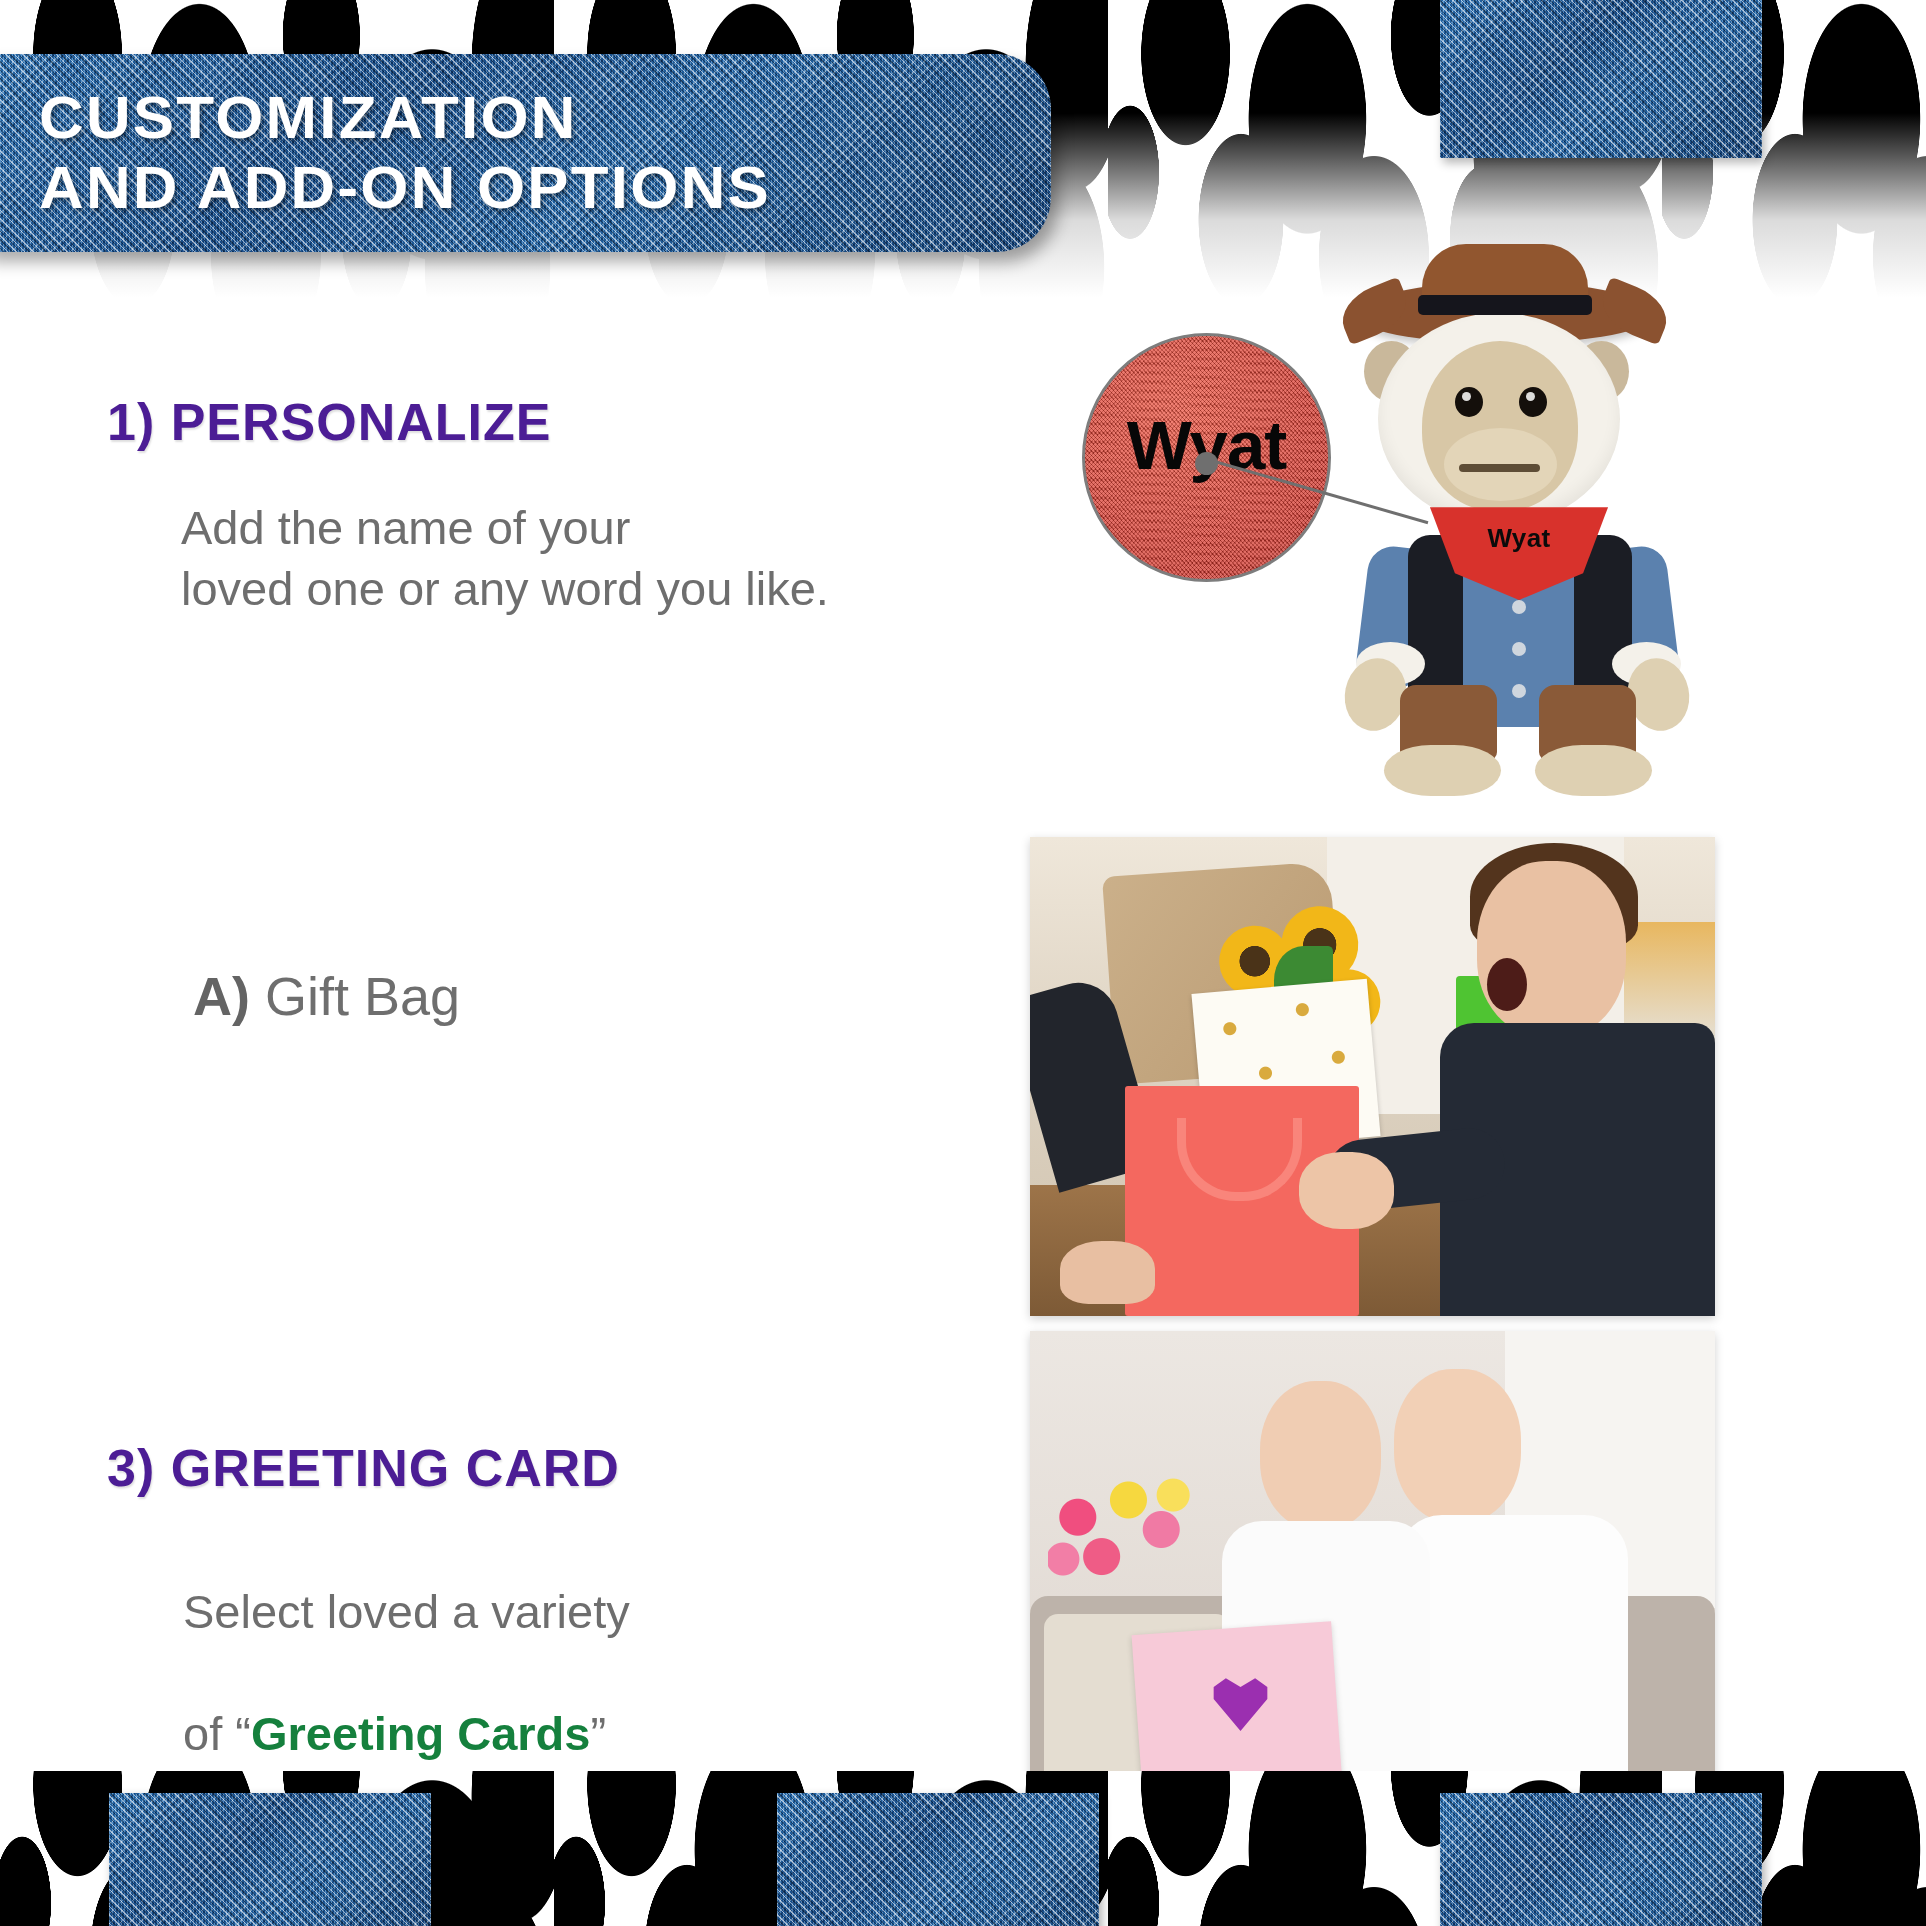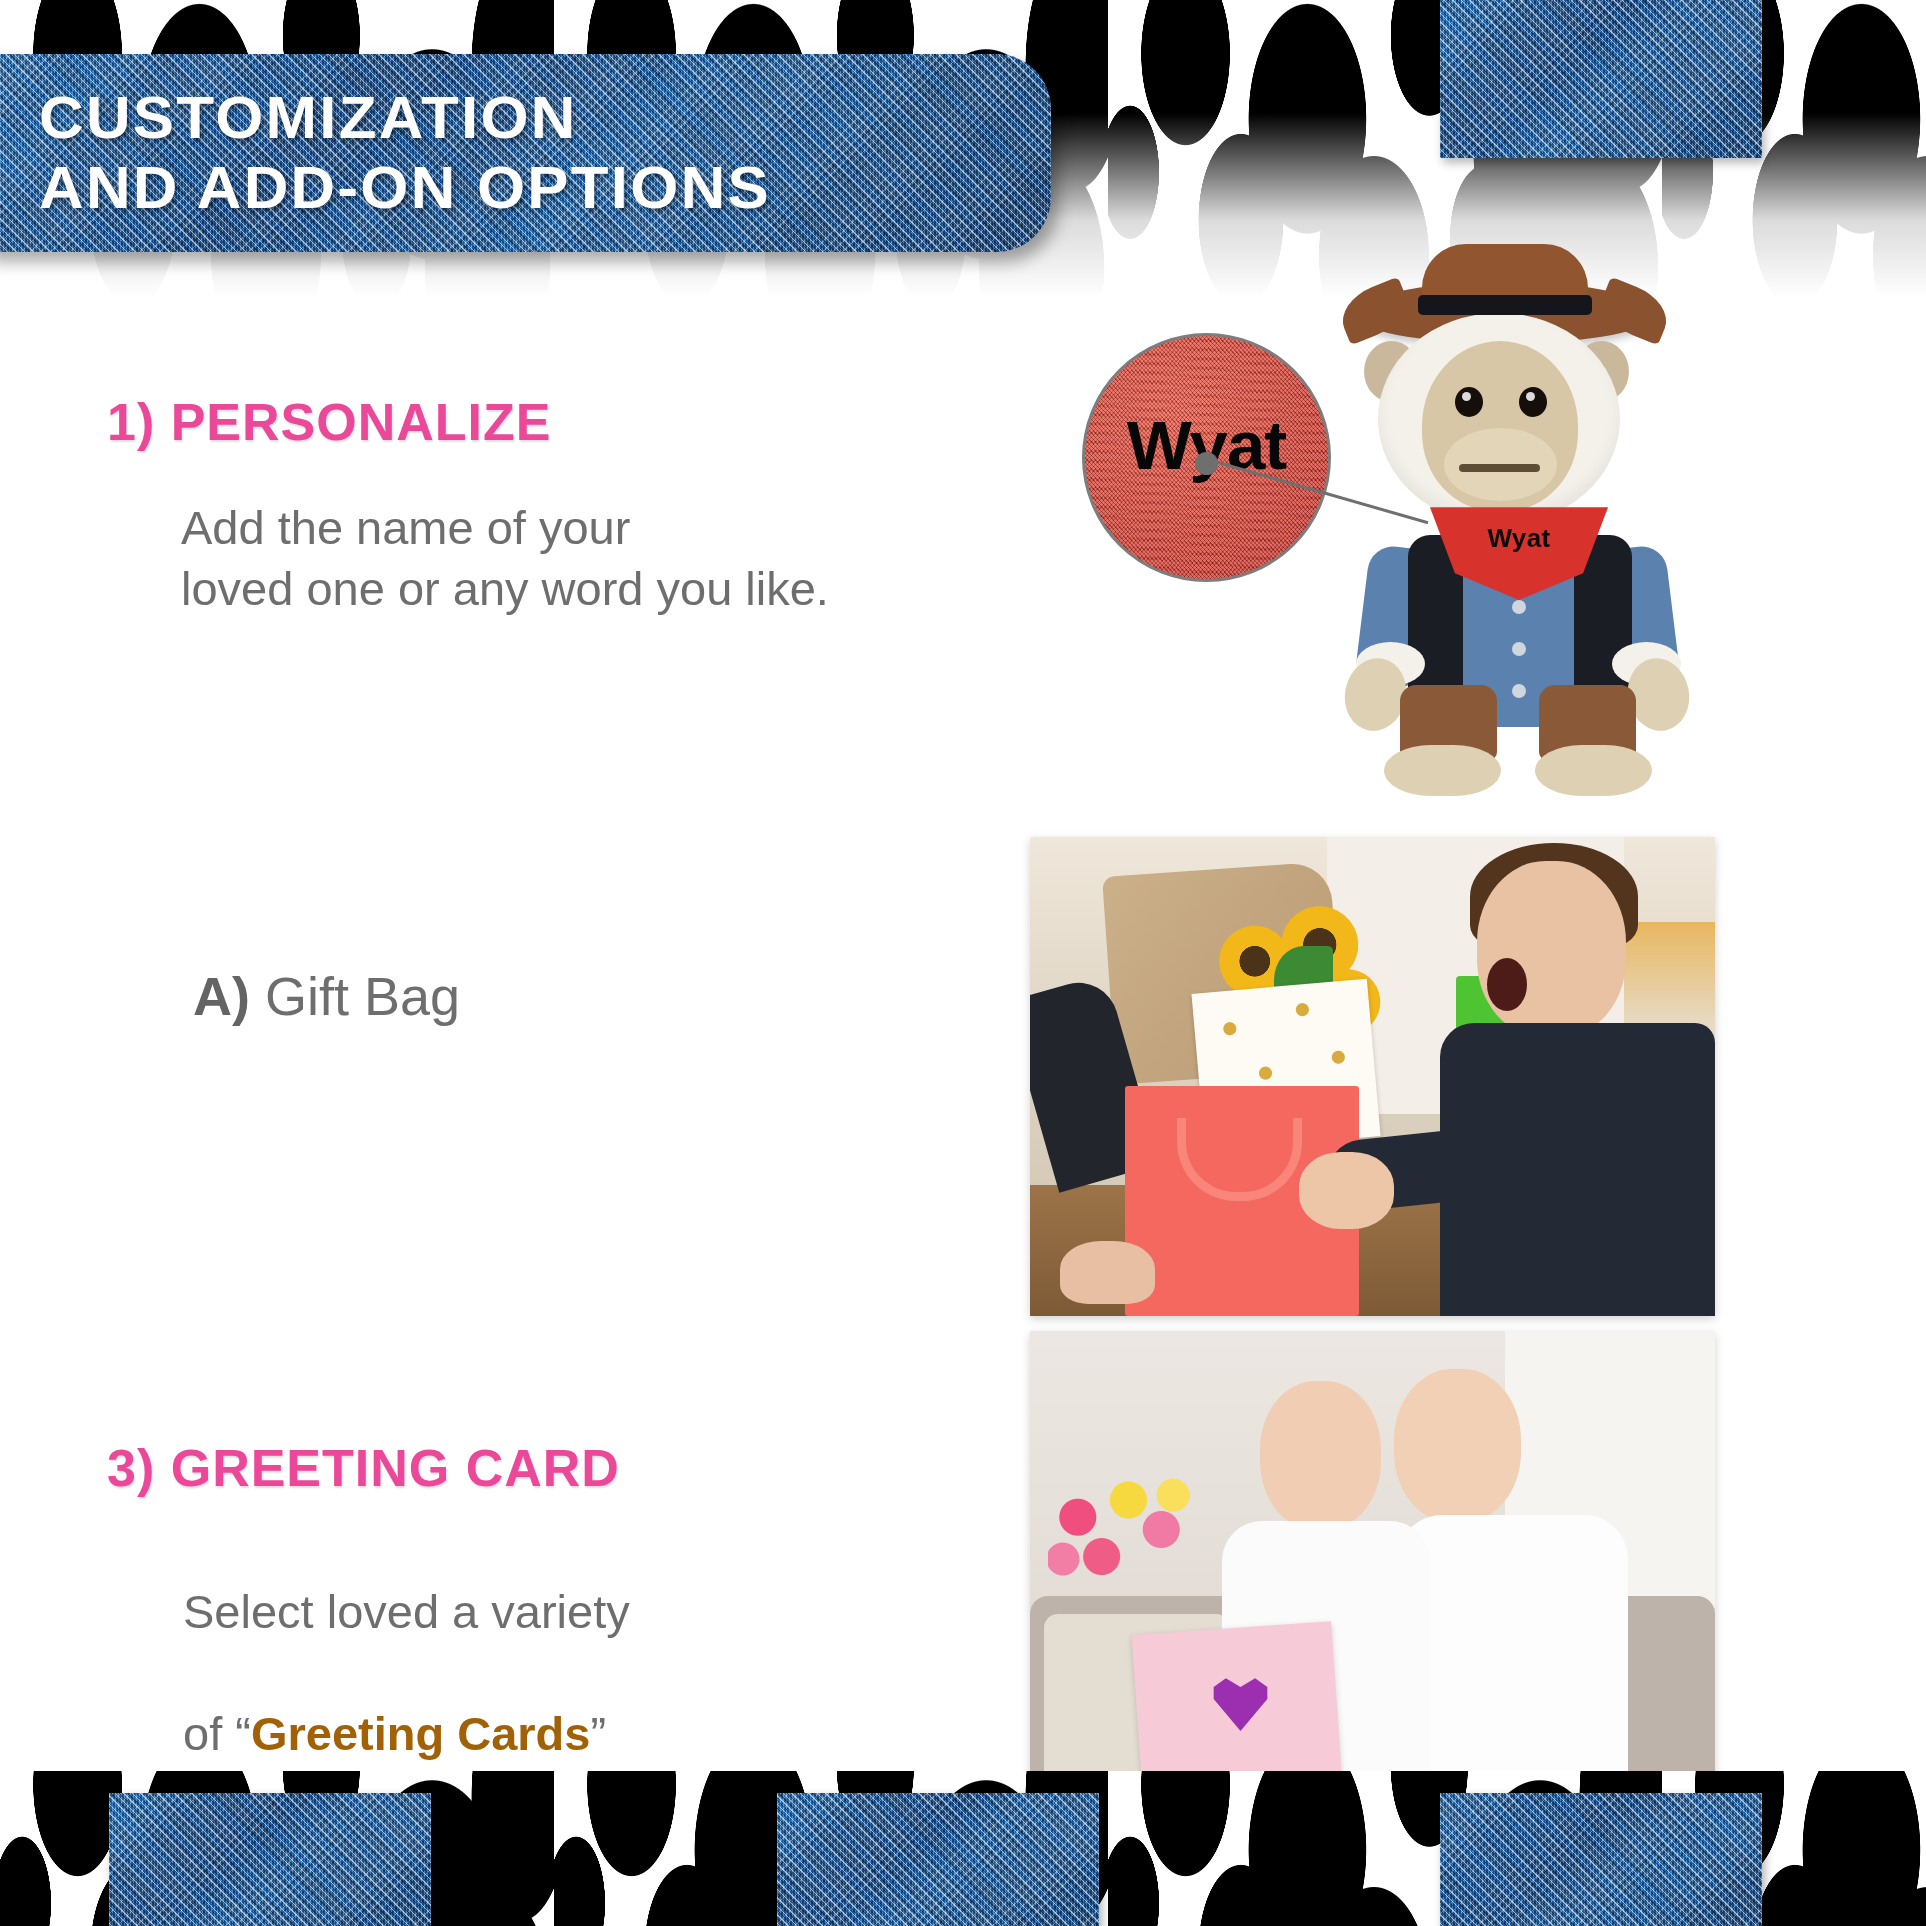--- a/index.html
+++ b/index.html
@@ -74,21 +74,21 @@
     line-height: 1.16;
     text-shadow: 2px 3px 5px rgba(0,0,0,.42);
     transform: scaleX(1.03);
     transform-origin: left center;
     white-space: nowrap;
   }
 
   
   .step-head {
     position: absolute;
-    color: #ec4899;
+    color: #4c1d95;
     font-weight: 700;
     font-size: 52px;
     letter-spacing: 1px;
     white-space: nowrap;
     text-shadow: 1px 2px 2px rgba(0,0,0,.13);
   }
   .step-body {
     position: absolute;
     color: #6e6e6e;
     font-weight: 400;
@@ -97,21 +97,21 @@
     white-space: pre-line;
   }
   .sub-item {
     position: absolute;
     color: #6e6e6e;
     font-weight: 400;
     font-size: 54px;
     white-space: nowrap;
   }
   .sub-item b { font-weight: 700; color: #646464; }
-  .step-body b { font-weight: 700; color: #a16207; }
+  .step-body b { font-weight: 700; color: #15803d; }
 
   #s1-head { left: 107px; top: 392px; }
   #s1-body { left: 181px; top: 497px; }
   #s2-head { left: 107px; top: 837px; }
   #s2a     { left: 193px; top: 965px; }
   #s2b     { left: 193px; top: 1107px; }
   #s3-head { left: 107px; top: 1438px; }
   #s3-body { left: 183px; top: 1520px; }
 
   

